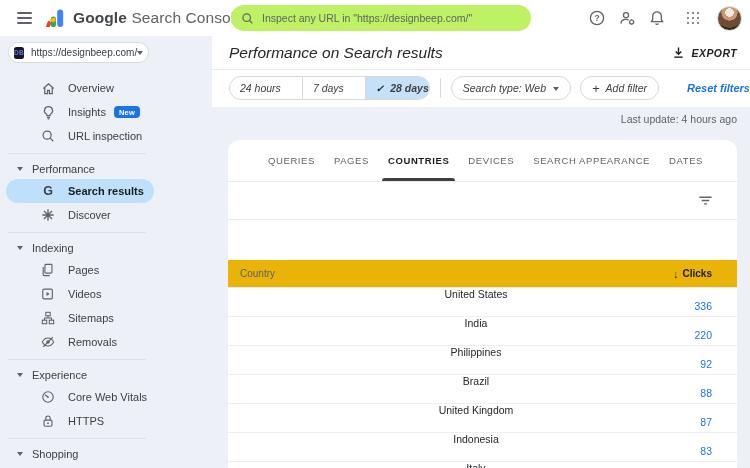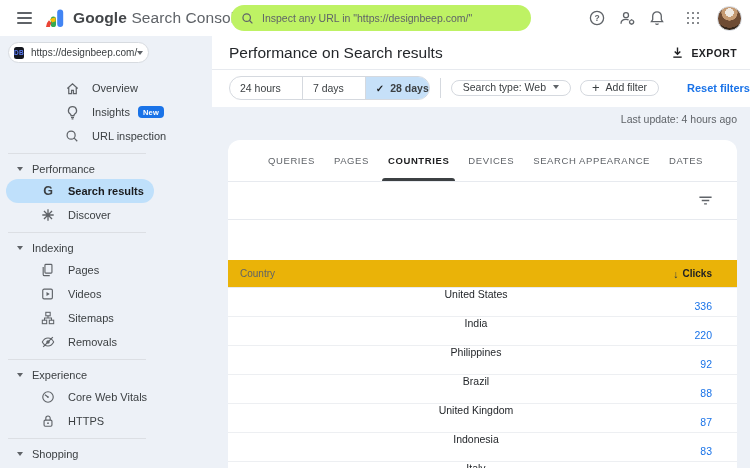--- a/index.html
+++ b/index.html
@@ -25,47 +25,47 @@
   .avatar{width:25px;height:25px;border-radius:50%;margin-left:9px;margin-right:2px;cursor:pointer;
     background:radial-gradient(circle at 50% 24%,#efe9e2 0 20%,#c59a72 21% 38%,#6e4b33 39% 72%,#35261a 73%);border:1px solid #d8dce2;}
 
   
   .sidebar{position:absolute;left:0;top:36px;width:210px;bottom:0;}
   .property-pill{margin:6px 0 0 8px;width:141px;height:21px;border:1px solid #d7dbe0;border-radius:11px;background:#fff;display:flex;align-items:center;padding:0 7px 0 5px;cursor:pointer;}
   .favicon{width:12px;height:12px;border-radius:2.5px;background:#14171f;color:#5b7bf5;font-size:6.5px;font-weight:700;display:flex;align-items:center;justify-content:center;letter-spacing:.3px;}
   .prop-url{font-size:10px;color:#3c4043;margin-left:7px;white-space:nowrap;}
   .caret{width:0;height:0;border:3.5px solid transparent;border-top:4.5px solid #5f6368;margin-top:4px;}
   .property-pill .caret{margin-left:auto;}
-  .nav-list{margin-top:13px;margin-left:24px;}
+  .nav-list{margin-top:13px;}
   .nav-item{height:24px;margin:0 56px 0 6px;border-radius:13px;display:flex;align-items:center;padding-left:34px;cursor:pointer;}
   .nav-item.selected{background:#bfe0fb;}
   .nicon{width:16px;display:flex;align-items:center;justify-content:center;flex:0 0 auto;color:#5f6368;}
   .gletter{font-size:12.5px;font-weight:700;color:#3c4043;}
   .nlabel{font-size:11px;color:#3c4043;margin-left:12px;white-space:nowrap;}
   .nav-item.selected .nlabel{color:#1b1c1e;font-weight:700;}
   .badge{margin-left:8px;background:#1a73e8;color:#fff;font-size:7.5px;font-weight:700;padding:1.5px 5px;border-radius:4px;letter-spacing:.2px;}
   .sdivider{height:1px;background:#dcdfe4;margin:5px 0 5px 8px;width:138px;}
   .sec-header{height:20px;display:flex;align-items:center;padding-left:17px;cursor:pointer;}
   .sec-header .caret{border-top-color:#5f6368;border-width:3px;border-top-width:4px;margin-top:3px;}
   .sec-label{font-size:11px;color:#3c4043;margin-left:9px;}
 
   
-  .header-band{position:absolute;left:212px;top:36px;right:0;height:71px;background:#fff;}
+  .header-band{position:absolute;left:212px;top:36px;right:0;height:71px;background:#fff;font-style:italic;}
   .title-row{height:34px;border-bottom:1px solid #e7eaef;display:flex;align-items:center;padding:0 13px 0 17px;}
   .page-title{font-size:15.5px;font-weight:400;color:#24272b;}
   .export-btn{margin-left:auto;display:flex;align-items:center;gap:7px;cursor:pointer;}
   .export-label{font-size:10.5px;font-weight:700;letter-spacing:.4px;color:#202124;}
   .chips-row{height:36px;display:flex;align-items:center;padding-left:17px;}
   .segmented{display:flex;align-items:stretch;height:24px;border:1px solid #d5d9df;border-radius:13px;overflow:hidden;background:#fff;gap:11px;}
   .segment{display:flex;align-items:center;padding:0 10px;font-size:10.5px;color:#3c4043;border-left:1px solid #d5d9df;cursor:pointer;white-space:nowrap;}
   .segment:first-child{border-left:none;}
   .segment.selected{background:#c6e0f8;font-weight:600;}
   .segment .check{font-size:10px;margin-right:6px;color:#1b1c1e;}
   .vsep{width:1px;height:20px;background:#d5d9df;margin:0 10px;}
-  .chip-btn{height:16px;border:1px solid #d5d9df;border-radius:13px;background:#fff;display:flex;padding:0 11px;font-size:10.5px;color:#3c4043;cursor:pointer;white-space:nowrap;}
+  .chip-btn{height:24px;border:1px solid #d5d9df;border-radius:13px;background:#fff;display:flex;align-items:center;padding:0 11px;font-size:10.5px;color:#3c4043;cursor:pointer;white-space:nowrap;}
   .chip-btn .caret{margin-left:7px;}
   .chip-btn .plus{font-size:13px;font-weight:500;margin-right:6px;color:#3c4043;line-height:1;}
   .reset-link{margin-left:28px;font-size:11px;font-weight:700;color:#1a73e8;cursor:pointer;white-space:nowrap;}
   .last-update{position:absolute;top:113px;right:13px;font-size:10.5px;color:#5f6368;}
 
   
   .card{position:absolute;left:228px;top:140px;width:509px;height:340px;background:#fff;border-radius:12px 12px 0 0;}
   .tabs-row{height:42px;display:flex;align-items:center;justify-content:space-between;padding:0 34px 0 40px;border-bottom:1px solid #e7eaef;}
   .tab{position:relative;height:100%;display:flex;align-items:center;font-size:9.5px;letter-spacing:.6px;color:#5f6368;cursor:pointer;white-space:nowrap;}
   .tab.selected{color:#1b1c1e;font-weight:700;}

